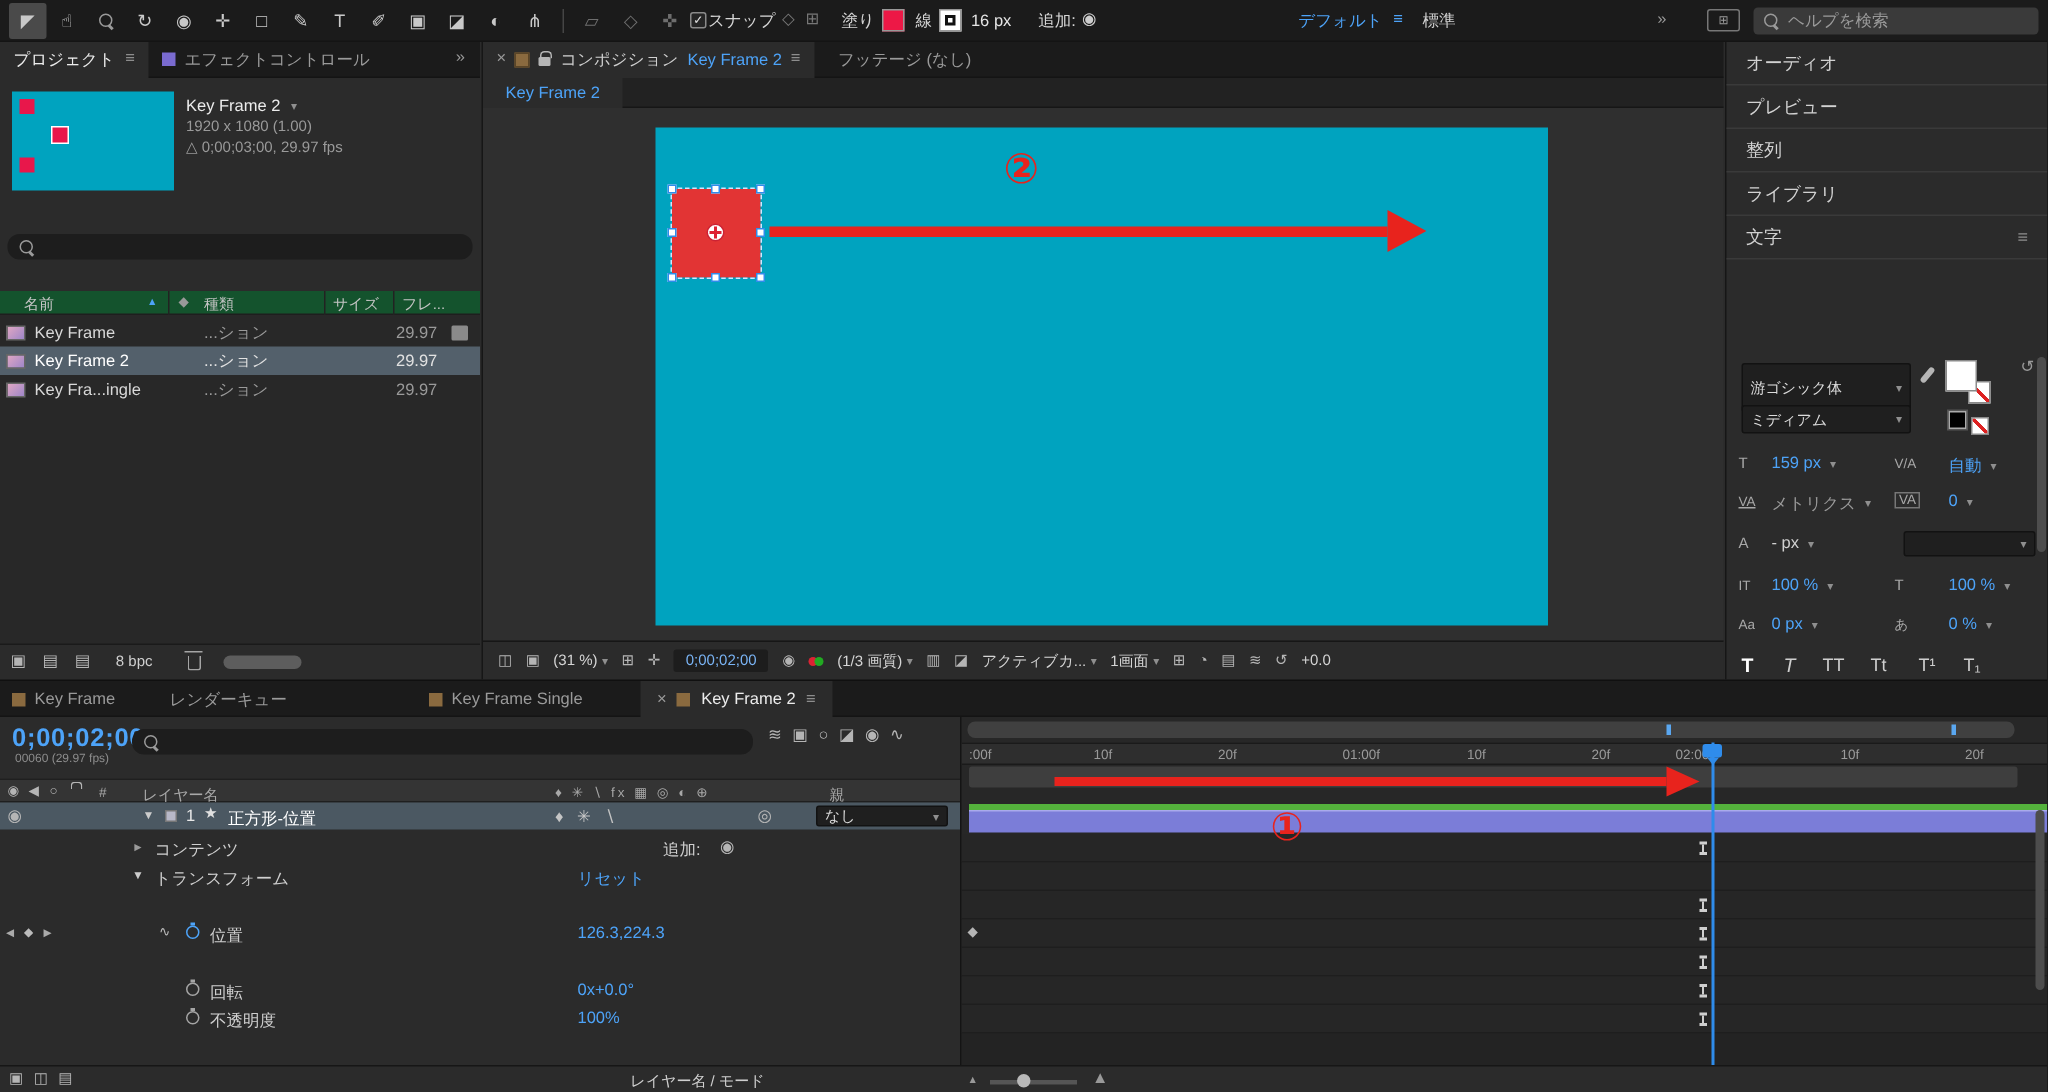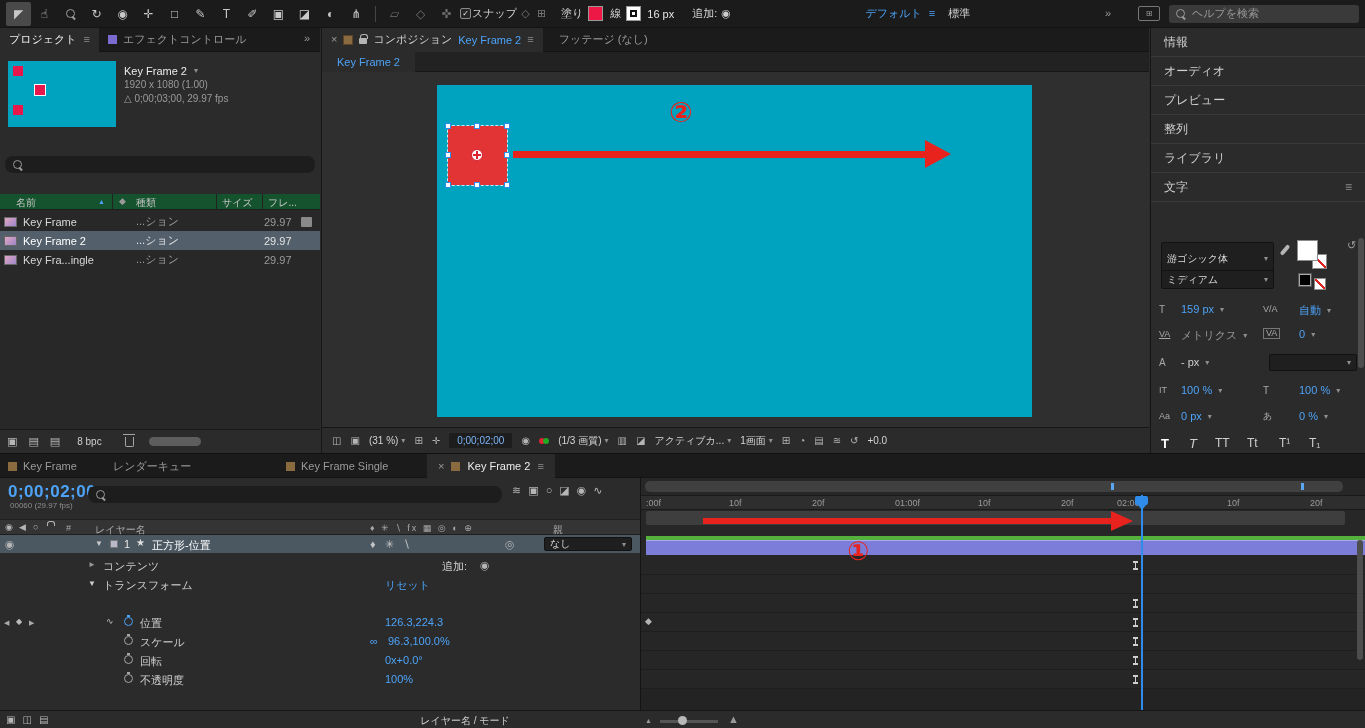--- a/index.html
+++ b/index.html
@@ -270,23 +270,20 @@
       <span class="icn">◔</span>
       <span class="icn">▤</span>
       <span class="icn">≋</span>
       <span class="icn">↺</span>
       <span style="color:#d5d5d5">+0.0</span>
     </div>
   </div>
 
   <div class="r" style="left:1150px;top:28px;width:215px;height:425px;background:#2b2b2b;border-left:1px solid #161616">
     <div class="rp-item">
-        <span>情報</span>
-      </div>
-    <div class="rp-item">
         <span>オーディオ</span>
       </div>
     <div class="rp-item">
         <span>プレビュー</span>
       </div>
     <div class="rp-item">
         <span>整列</span>
       </div>
     <div class="rp-item">
         <span>ライブラリ</span>
@@ -451,26 +448,20 @@
       </div>
       <div class="tlrow" style="top:135px">
         <span class="r icn" style="left:4px;top:6px;font-size:7px;color:#aaa">◀</span>
         <span class="r icn" style="left:16px;top:5px;font-size:8px;color:#bbb">◆</span>
         <span class="r icn" style="left:29px;top:6px;font-size:7px;color:#aaa">▶</span>
         <span class="r icn" style="left:106px;top:4px;font-size:9px;color:#bbb">∿</span>
         <span class="sw on" style="left:124px;top:4px"></span>
         <span class="r" style="left:140px;top:3px;color:#cfcfcf">位置</span>
         <span class="r blue" style="left:385px;top:3px">126.3,224.3</span>
       </div>
-      <div class="tlrow" style="top:154px">
-        <span class="sw" style="left:124px;top:4px"></span>
-        <span class="r" style="left:140px;top:3px;color:#cfcfcf">スケール</span>
-        <span class="r blue icn" style="left:370px;top:4px;color:#4da3f8">∞</span>
-        <span class="r blue" style="left:388px;top:3px">96.3,100.0%</span>
-      </div>
       <div class="tlrow" style="top:173px">
         <span class="sw" style="left:124px;top:4px"></span>
         <span class="r" style="left:140px;top:3px;color:#cfcfcf">回転</span>
         <span class="r blue" style="left:385px;top:3px">0x+0.0°</span>
       </div>
       <div class="tlrow" style="top:192px">
         <span class="sw" style="left:124px;top:4px"></span>
         <span class="r" style="left:140px;top:3px;color:#cfcfcf">不透明度</span>
         <span class="r blue" style="left:385px;top:3px">100%</span>
       </div>

